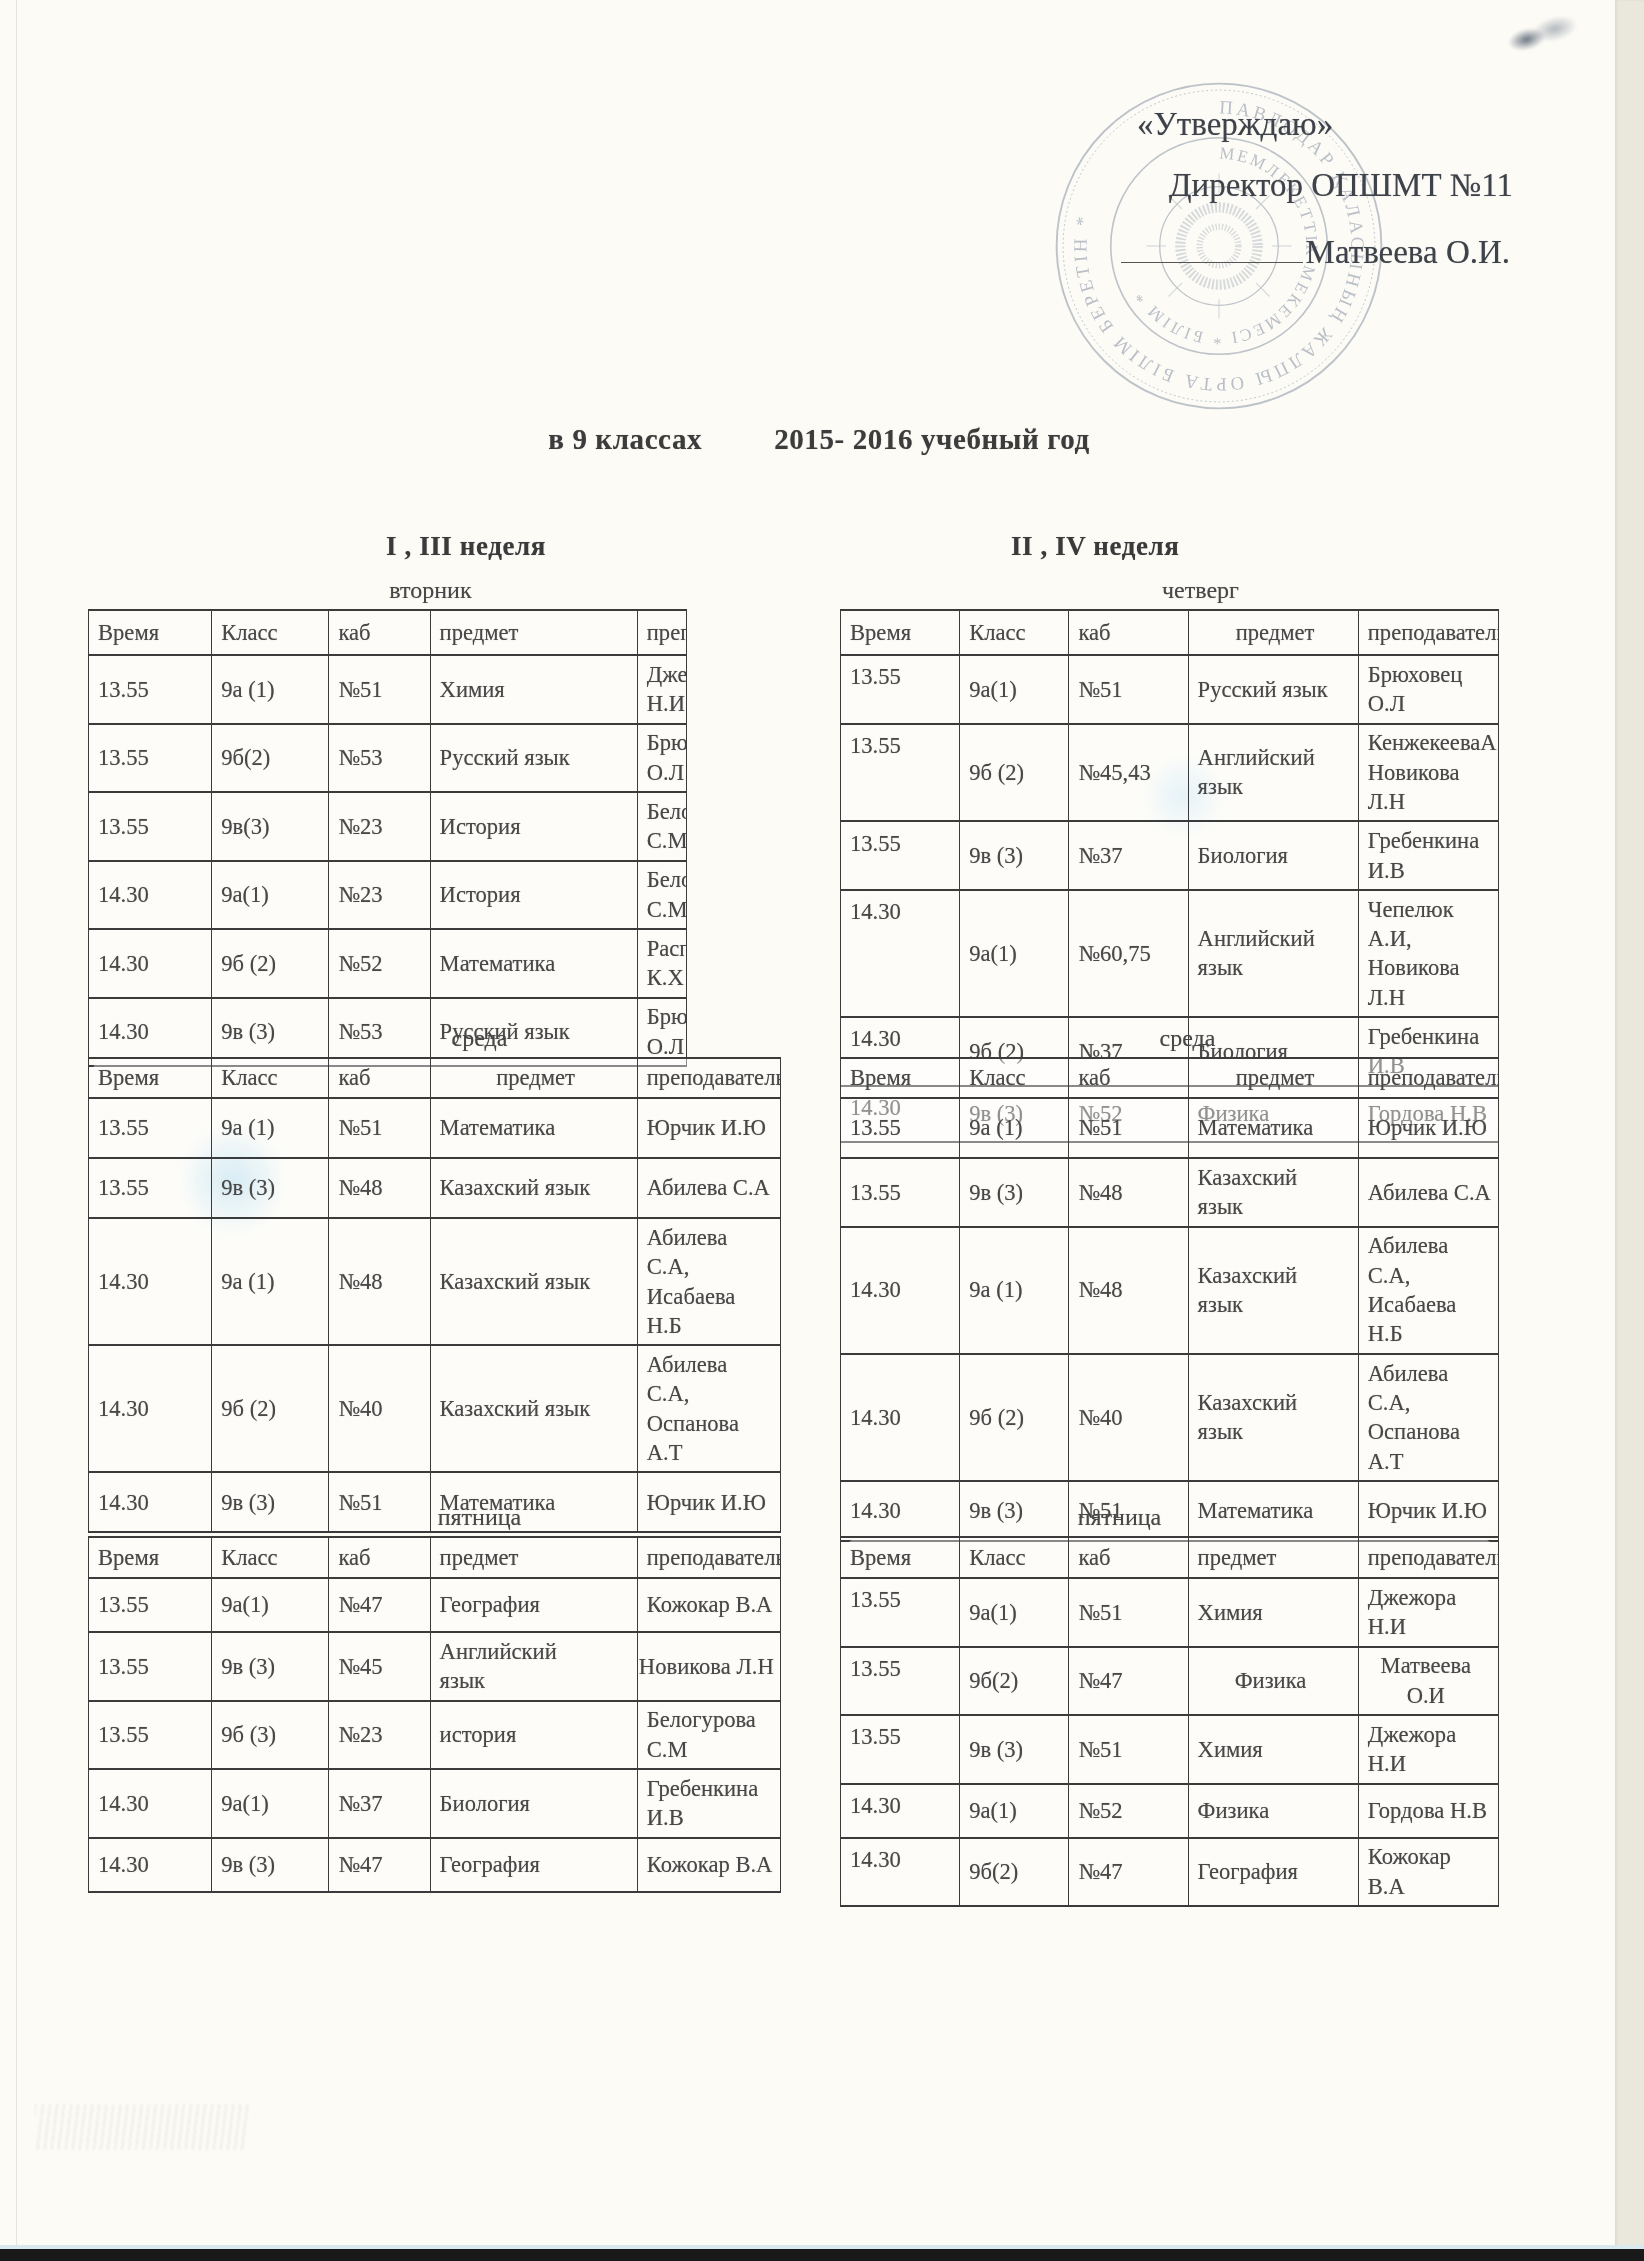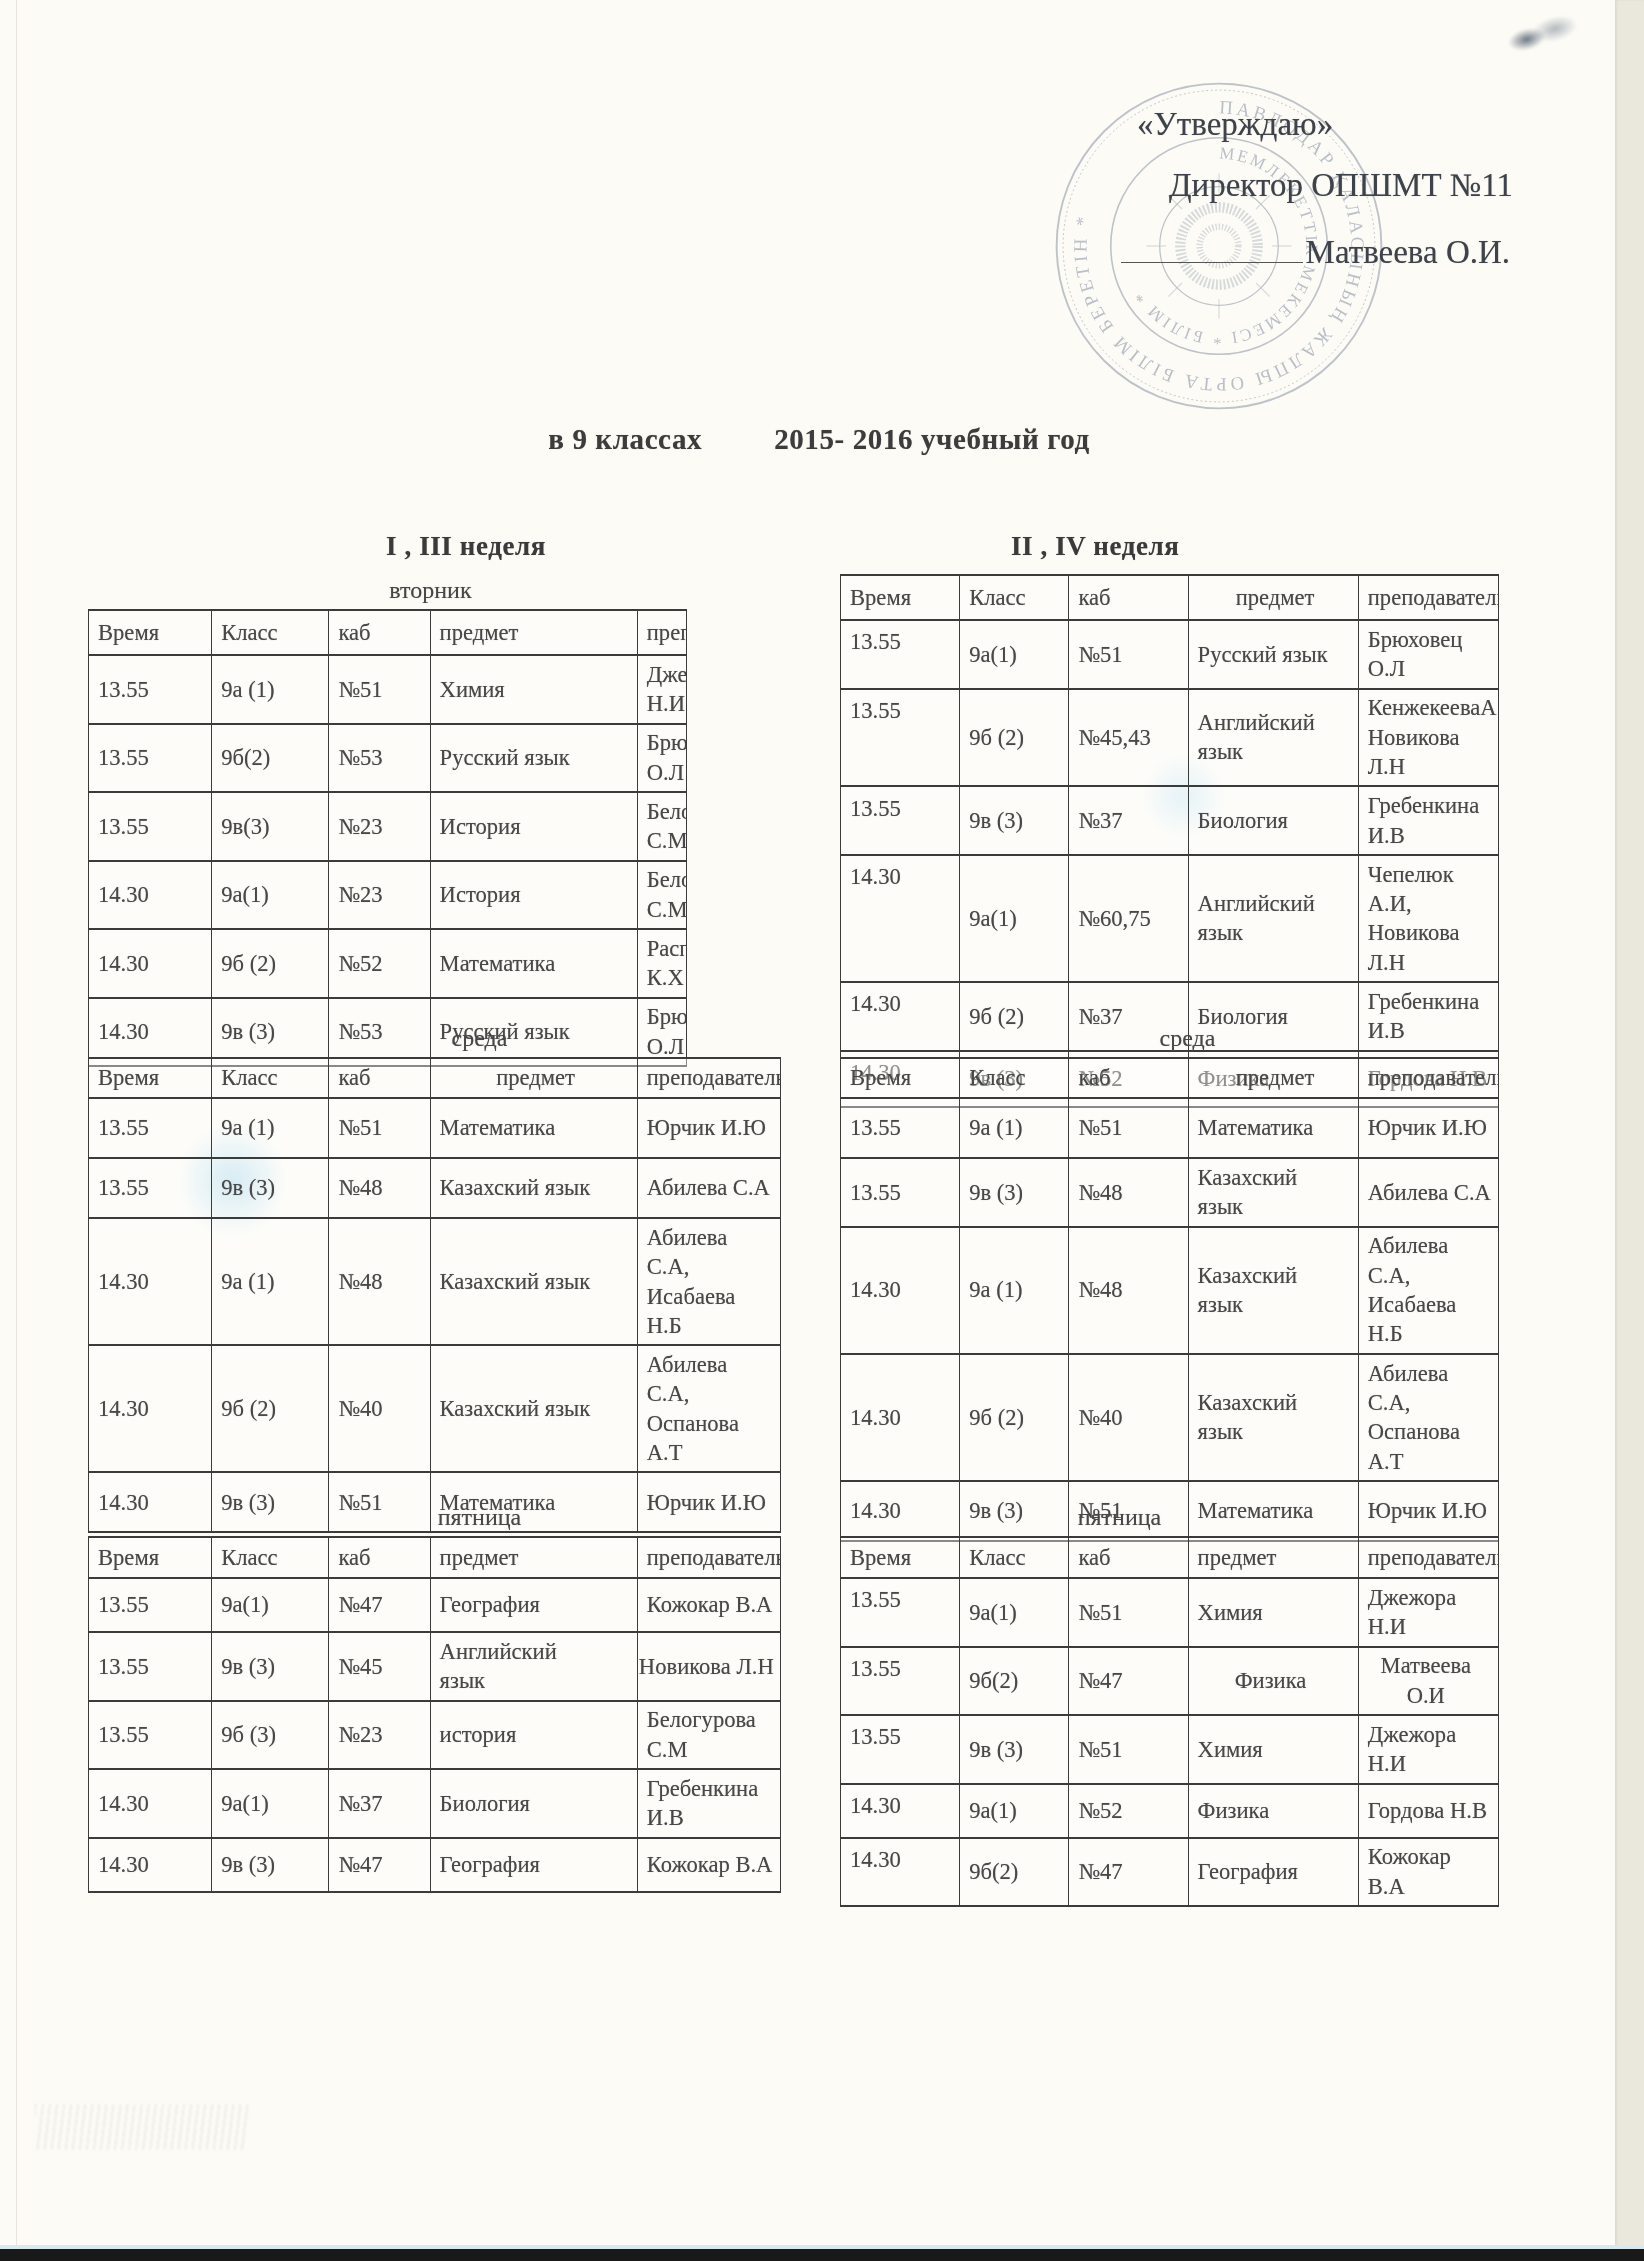--- a/index.html
+++ b/index.html
@@ -44,21 +44,21 @@
   .title .sub .s2{margin-left:72px;}
 
   
   .week{position:absolute;top:531px;font-weight:bold;font-size:27px;color:#3a3a3a;letter-spacing:0.6px;}
   .week.w-left{left:386px;}
   .week.w-right{left:1011px;}
 
   
   .tblock{position:absolute;}
   .tblock .day{height:35px;line-height:32px;font-size:24px;text-align:center;color:#474747;}
-  table.tbl{border-collapse:collapse;table-layout:fixed;width:100%;background:rgba(255,255,255,.4);}
+  table.tbl{border-collapse:collapse;table-layout:fixed;width:100%;background:rgba(255,255,255,.4);border-radius:25px;}
   .tbl th,.tbl td{
     border:1.9px solid #3b3b3b;border-top-width:2.6px;border-bottom-width:2.6px;
     font-size:22.6px;font-weight:normal;text-align:left;vertical-align:middle;
     padding:3.9px 5.2px 3.9px 9px;color:#484848;white-space:pre-line;line-height:1.3;
     overflow:hidden;
   }
   .tbl thead tr{height:45px;}
   .t6 tbody tr{height:56px;}
   .t5a thead tr{height:40px;}
   .t5a tbody tr{height:60px;}
@@ -322,20 +322,21 @@
           <td>14.30</td>
           <td>9в (3)</td>
           <td>№47</td>
           <td>География</td>
           <td>Кожокар В.А</td>
         </tr>
       </tbody>
     </table>
 </div>
 <div class="tblock secR scantext" id="tb10">
+  <div class="day">четверг</div>
   <table class="tbl t6">
       <thead>
         <tr>
           <th>Время</th>
           <th>Класс</th>
           <th>каб</th>
           <th>предмет</th>
           <th>преподаватель</th>
         </tr>
       </thead>

